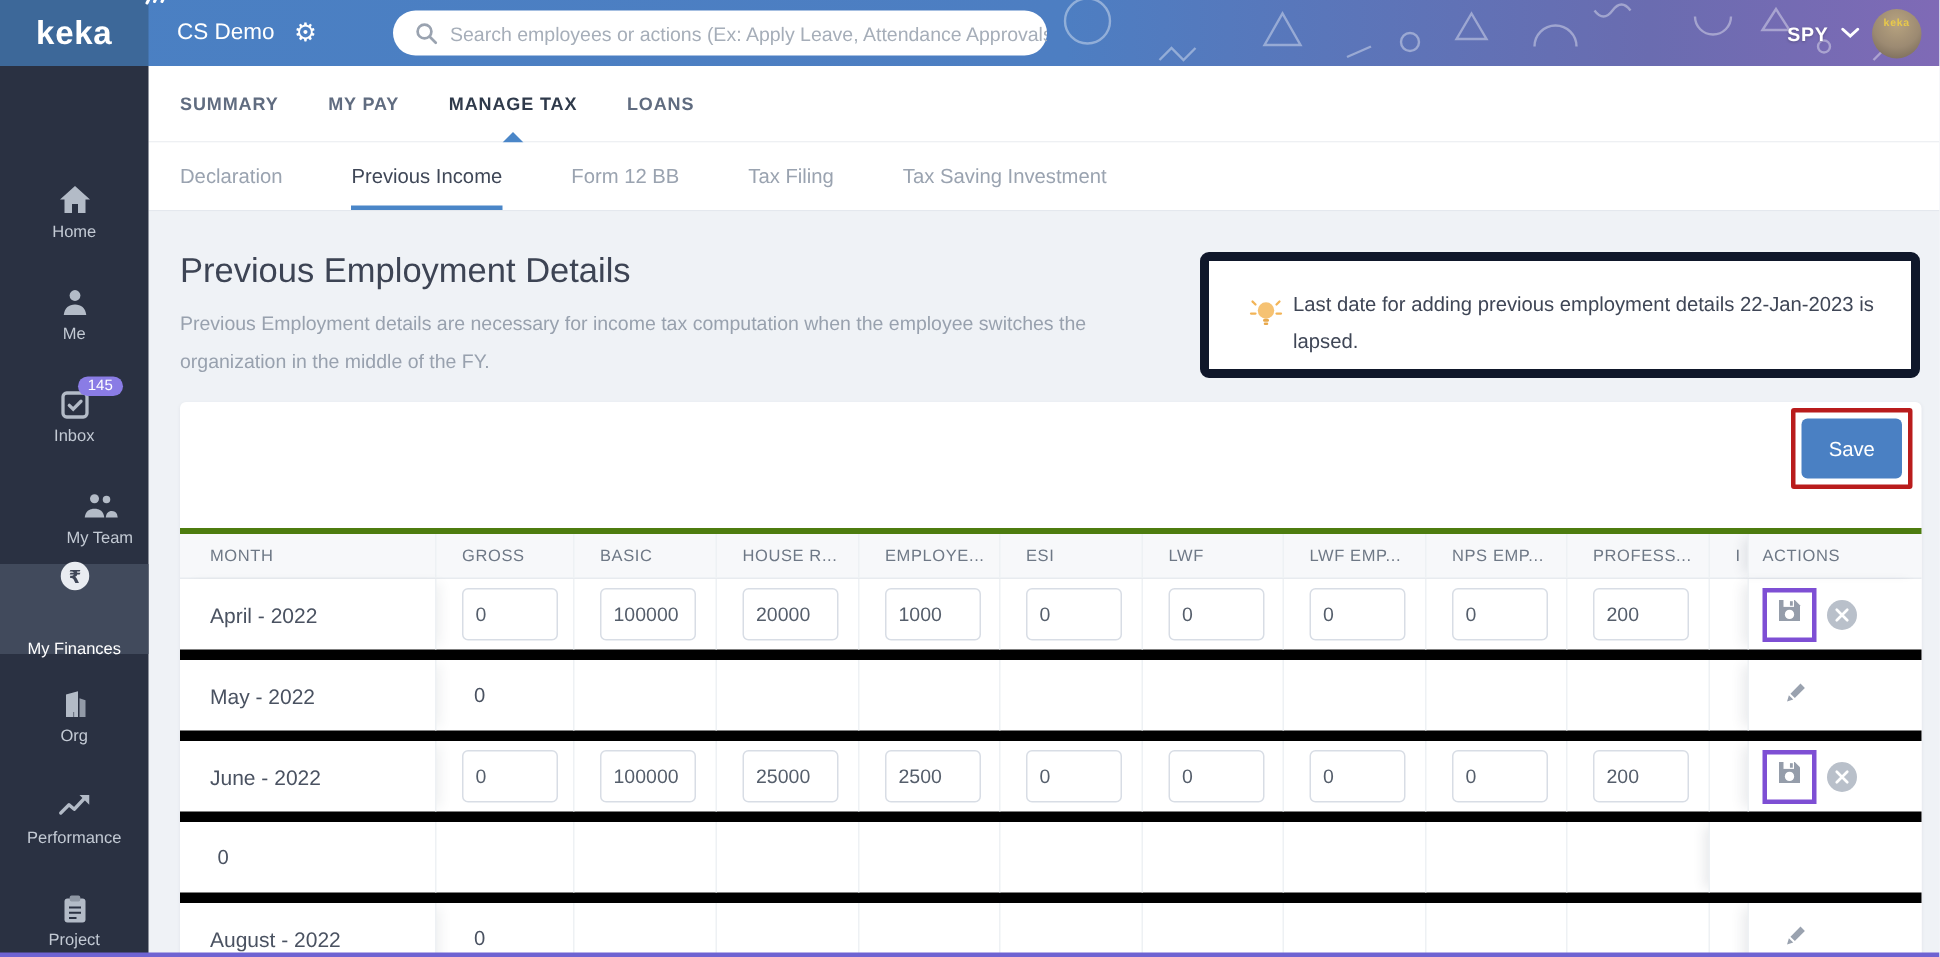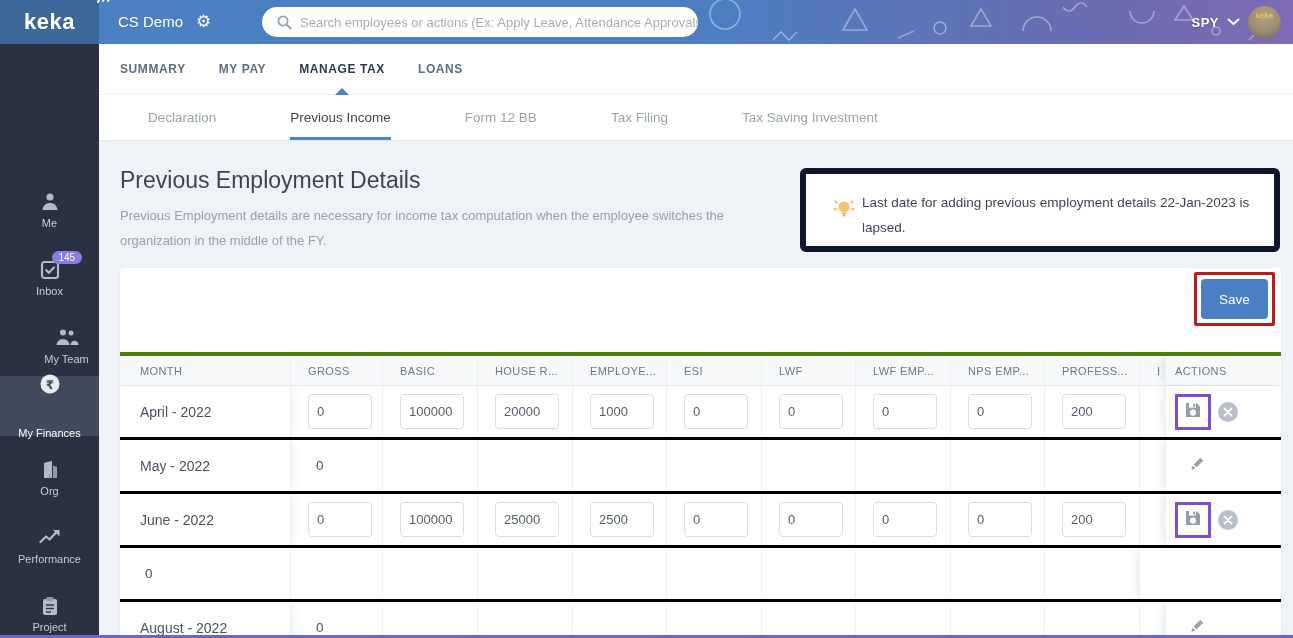--- a/index.html
+++ b/index.html
@@ -42,21 +42,21 @@
   .main { position:absolute; left:99px; top:44px; width:1194px; height:594px; }
   .tabbar { position:relative; height:51px; background:#fff; border-bottom:1px solid #eef0f3;
     display:flex; align-items:stretch; padding-left:21px; gap:33px; }
   .tab { position:relative; display:flex; align-items:center; font-size:12px; font-weight:600;
     letter-spacing:.6px; color:#606c80; cursor:pointer; }
   .tab.active { color:#2f3a4b; font-weight:700; }
   .tab.active::after { content:''; position:absolute; bottom:-1px; left:50%; transform:translateX(-50%);
     border-left:7px solid transparent; border-right:7px solid transparent; border-bottom:7px solid #4a86c8; }
   .subtabbar { position:relative; height:46px; background:#fff; border-bottom:1px solid #e4e8ee;
     display:flex; align-items:stretch; padding-left:21px; gap:46px; }
-  .subtab { position:relative; display:flex; align-items:center; font-size:13.5px; color:#9aa3b0; cursor:pointer;margin-left:28px; }
+  .subtab { position:relative; display:flex; align-items:center; font-size:13.5px; color:#9aa3b0; cursor:pointer; }
   .subtab.active { color:#3f4757; font-weight:500; }
   .subtab.active::after { content:''; position:absolute; bottom:0; left:0; width:100%; height:3px; background:#4a86c8; }
 
   .content { position:relative; height:497px; background:#eff2f6; }
   .page-title { position:absolute; left:21px; top:26px; font-size:23px; font-weight:400; color:#3d4454; }
   .page-desc { position:absolute; left:21px; top:62px; width:660px; font-size:13px; line-height:1.95;
     color:#98a1ae; }
   .alert-card { position:absolute; left:701px; top:27px; width:480px; height:84px; background:#fff;
     border:6px solid #0f172a; border-radius:6px; }
   .alert-card .bulb { position:absolute; left:26px; top:22px; }
@@ -70,21 +70,21 @@
   .save-btn { width:67px; height:40px; background:#4a80c3; color:#fff; border:none; border-radius:4px;
     font-size:13.5px; font-family:"Liberation Sans", sans-serif; cursor:pointer; }
 
   .table { position:absolute; left:0; top:84px; width:1161px; }
   .thead, .trow { display:grid; grid-template-columns:170px 92px 95px 95px 94px 95px 94px 95px 94px 95px 26px 116px; }
   .thead { height:34px; background:#f7f8fa; border-top:4px solid #4d7c0f; border-bottom:1px solid #e8ebef; }
   .th { font-size:11px; color:#6e7886; letter-spacing:.4px; display:flex; align-items:center;
     padding-left:17px; overflow:hidden; white-space:nowrap; }
   .th:first-child { padding-left:20px; }
   .th + .th, .td + .td { border-left:1px solid #eef1f4; }
-  .trow { height:54px; background:#fff; border-bottom:3px solid #000000; }
+  .trow { height:54px; background:#fff; border-bottom:7px solid #000000; }
   .td { display:flex; align-items:center; padding-left:17px; overflow:hidden; }
   .td.month { padding-left:20px; font-size:14px; color:#4a5261;
     box-shadow:6px 0 8px -3px rgba(40,50,70,.08); }
   .td.actions, .th.actions { box-shadow:-6px 0 8px -3px rgba(40,50,70,.10); padding-left:9px; gap:7px; }
   .cellinput { width:64px; height:35px; border:1px solid #d8dde5; border-radius:4px; padding:0 8px;
     font-size:13px; color:#555e6b; font-family:"Liberation Sans", sans-serif; outline:none; background:#fff; }
   .viewval { font-size:13.5px; color:#4a5261; padding-left:8px; }
   .save-annot-sm { width:36px; height:36px; border:3px solid #7e4fd4; display:flex; align-items:center;
     justify-content:center; background:#fff; cursor:pointer; }
   .xcircle { width:20px; height:20px; border-radius:50%; background:#b9c0ca; display:flex;
@@ -139,20 +139,26 @@
       <svg width="13" height="8" viewBox="0 0 13 8">
         <path d="M1.5 1.5 L6.5 6 L11.5 1.5" stroke="#fff" stroke-width="2" fill="none" stroke-linecap="round"></path>
       </svg>
       <div class="avatar">
         <span>keka</span>
       </div>
     </div>
   </header>
 
   <nav class="sidebar" id="sidebar">
+      <div class="side-item" style="top: 68px;">
+        <span class="icon"><svg width="20" height="18" viewBox="0 0 20 18">
+            <path fill="#b3bbc7" d="M10 0 L0 9 h3 v9 h5 v-6 h4 v6 h5 V9 h3 Z"></path>
+          </svg></span>
+        <span class="lbl">Home</span>
+      </div>
       <div class="side-item" style="top: 136px;">
         <span class="icon"><svg width="20" height="19" viewBox="0 0 20 19">
             <circle cx="10" cy="5" r="3.6" fill="#b3bbc7"></circle>
             <path fill="#b3bbc7" d="M2.5 18 c.6-4.8 3.4-7 7.5-7 s6.9 2.2 7.5 7 Z"></path>
           </svg></span>
         <span class="lbl">Me</span>
       </div>
       <div class="side-item" style="top: 204px;">
         <span class="icon"><svg width="20" height="20" viewBox="0 0 20 20">
             <rect x="2" y="2" width="16" height="16" rx="2.5" fill="none" stroke="#b3bbc7" stroke-width="2.2"></rect>

